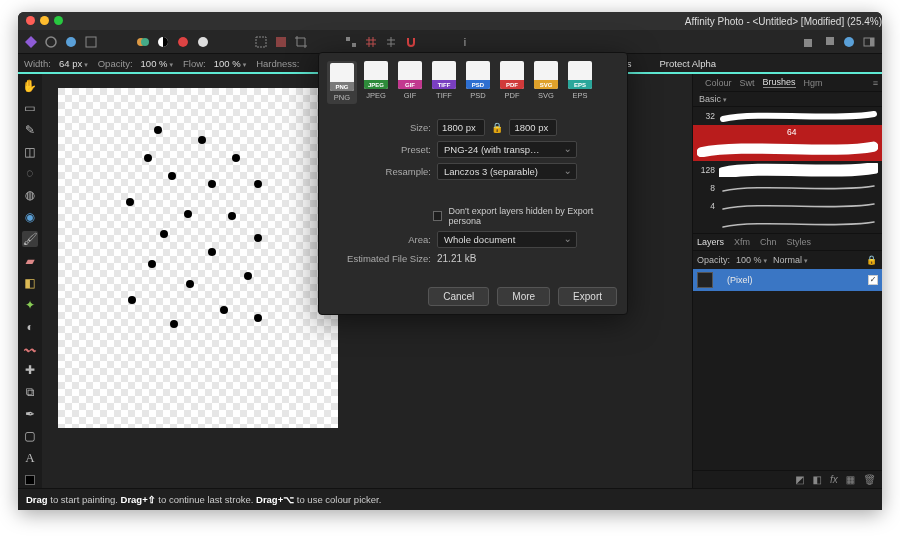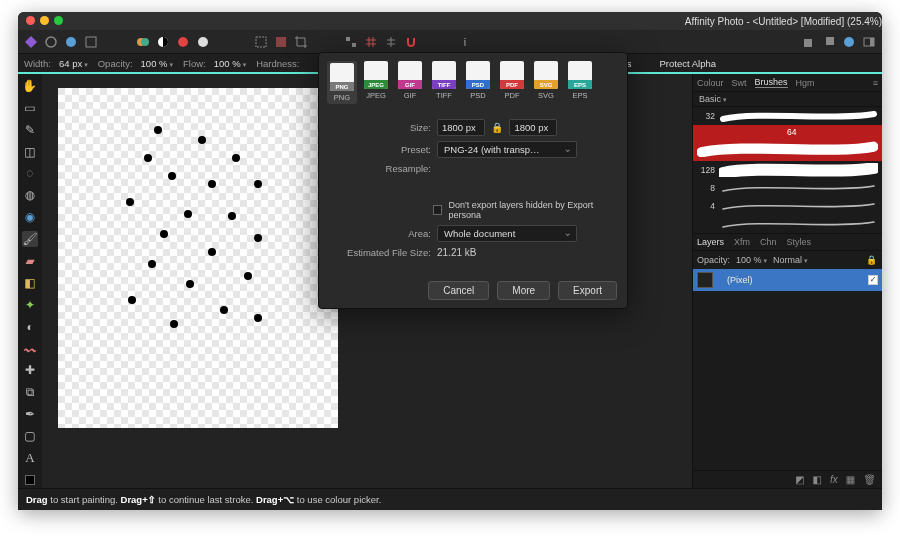--- a/index.html
+++ b/index.html
@@ -18,21 +18,21 @@
   .val { color: #ddd; margin-right: 2px; text-align: center; }
   .caret::after { content: "▾"; font-size: 7px; margin-left: 2px; color: #888; }
   .mainArea { position: absolute; left: 0; right: 0; top: 62px; bottom: 22px; display: flex; }
   .toolColumn { width: 24px; background: #1b1b1b; display: flex; flex-direction: column; align-items: center; padding-top: 4px; gap: 6px; }
   .tool { width: 16px; height: 16px; display: flex; align-items: center; justify-content: center; color: #bbb; font-size: 12px; cursor: pointer; }
   .tool.sel { background: #3c3c3c; border-radius: 2px; }
   .canvasWrap { flex: 1; background: #232323; display: flex; align-items: flex-start; justify-content: flex-start; padding: 14px 0 0 16px; position: relative; }
   .canvas { width: 280px; height: 340px; background: repeating-conic-gradient(#fff 0 25%, #e6e6e6 0 50%) 0 0/14px 14px; position: relative; }
   .dot { position: absolute; width: 8px; height: 8px; background:#000; border-radius:50%; }
   .rightPanels { width: 190px; background: #1b1b1b; border-left: 1px solid #111; display:flex; flex-direction:column; }
-  .panelTabs { height: 18px; display:flex; align-items:center; font-size:9px; color:#888; border-bottom:1px solid #111; padding:0 4px; gap:8px; }
+  .panelTabs { height: 18px; display:flex; align-items:center; font-size:9px; color:#888; border-bottom:1px solid #111; padding:0 4px; gap:8px;margin-left:8px; }
   .panelTabs .act { color:#ddd; border-bottom:1px solid #888; }
   .brushRow { display:flex; align-items:center; gap:4px; padding:2px 4px; font-size:8.5px; color:#ccc;}
   .brushRow.sel { background:#b91c1c; color:#fff;flex-direction:column; }
   .brushStroke { flex:1; height:14px; position:relative;}
   .brushStroke svg { width:100%; height:100%; }
   .layersHdr { height:18px; display:flex; align-items:center; font-size:9px; color:#888; border-top:1px solid #111; border-bottom:1px solid #111; padding:0 4px; gap:10px;}
   .layersHdr .act{color:#ddd;}
   .layerOpts { height:18px; display:flex; align-items:center; font-size:9px; color:#bbb; padding:0 4px; gap:6px;}
   .layerRow { height:22px; background:#3a76c4; display:flex; align-items:center; padding:0 4px; gap:14px; font-size:9px; color:#e8e8e8;}
   .layerThumb { width:16px; height:16px; background:#222; border:1px solid #555;}
@@ -398,20 +398,21 @@
         <span class="dinput" style="width:48px">1800 px</span>
         <span class="lock">🔒</span>
         <span class="dinput" style="width:48px">1800 px</span>
       </div>
       <div class="dlgRow">
         <span class="dlbl">Preset:</span>
         <span class="dselect" style="width:140px">PNG-24 (with transp…</span>
       </div>
       <div class="dlgRow">
         <span class="dlbl">Resample:</span>
+        <span class="dselect" style="width:140px">Lanczos 3 (separable)</span>
       </div>
       <div style="height:16px"></div>
       <div class="dlgRow">
         <span class="dlbl"></span>
         <span class="dchk"></span>
         <span style="font-size:9px">Don't export layers hidden by Export persona</span>
       </div>
       <div class="dlgRow">
         <span class="dlbl">Area:</span>
         <span class="dselect" style="width:140px">Whole document</span>

